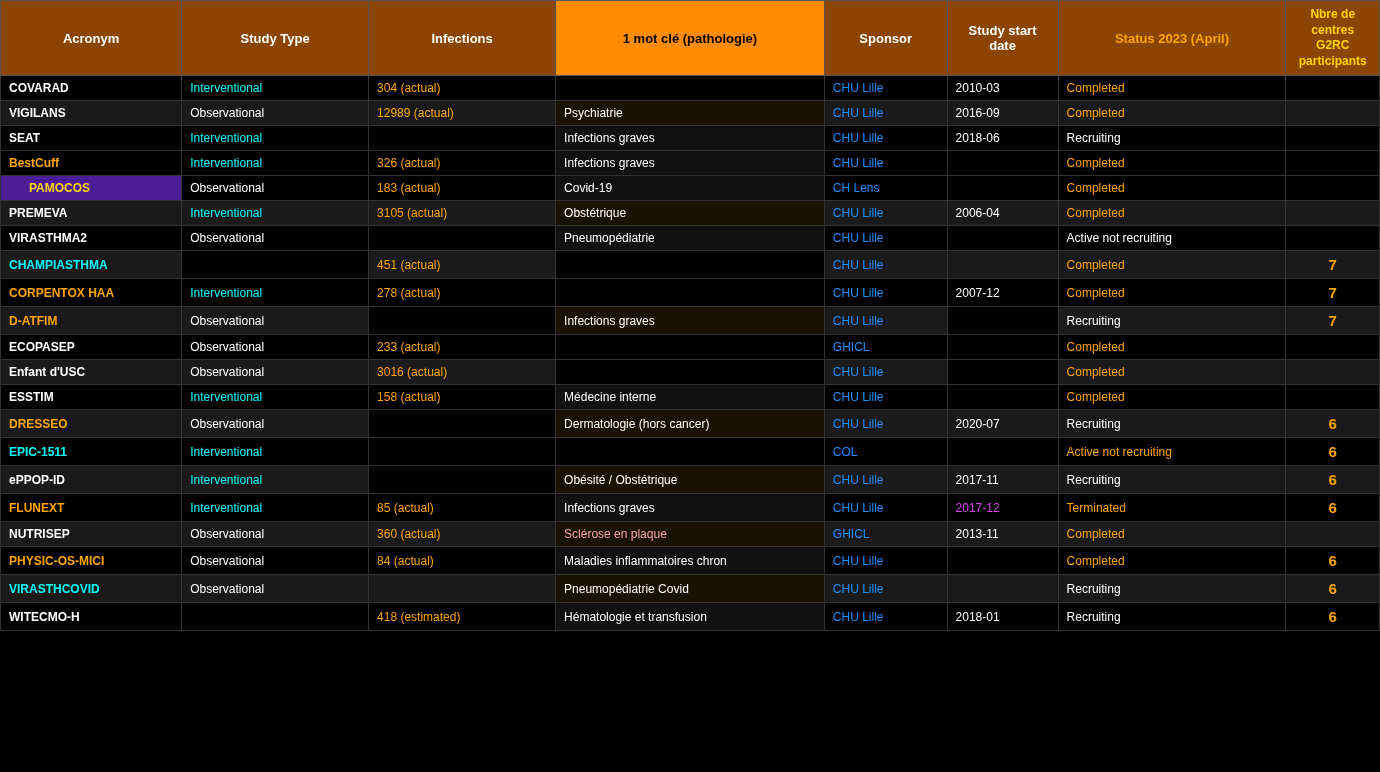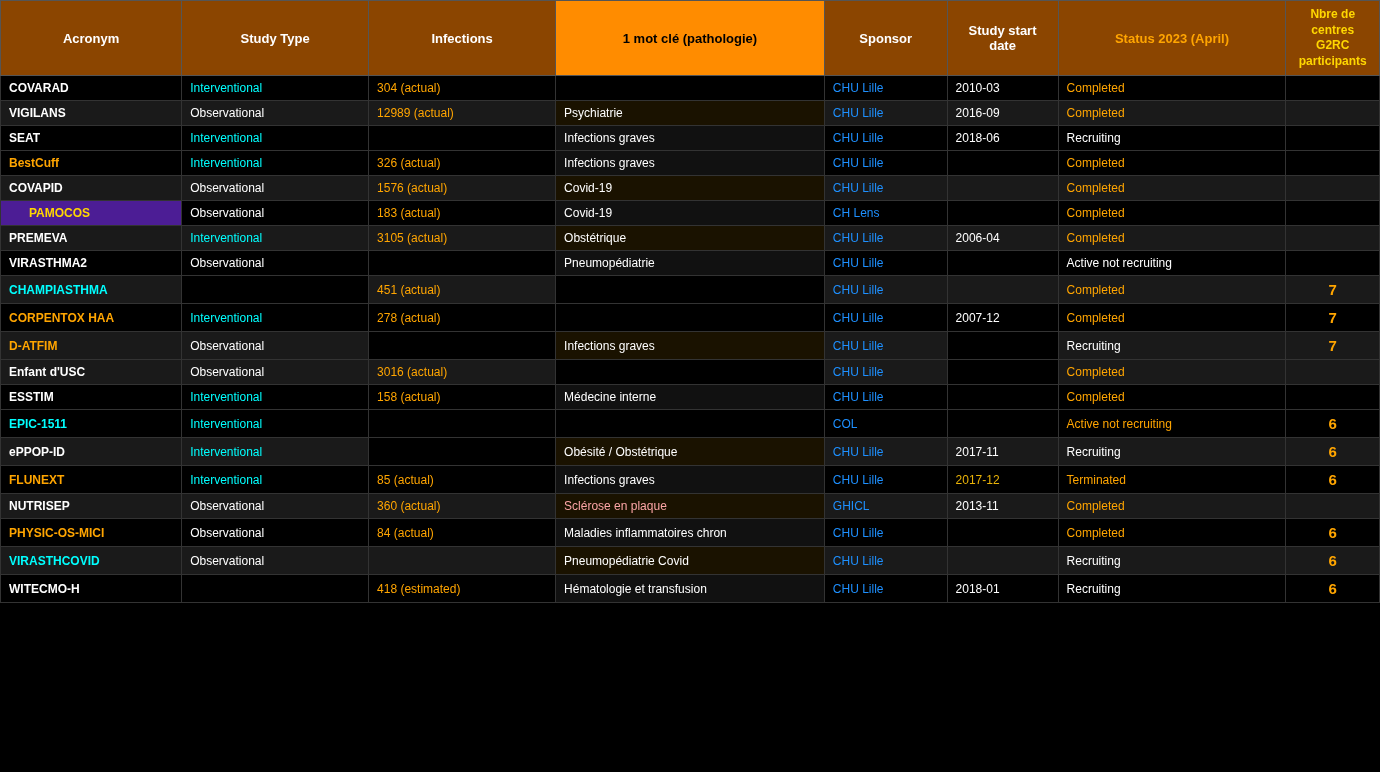--- a/index.html
+++ b/index.html
@@ -125,30 +125,20 @@
       <tr style="background: rgb(0, 0, 0);">
         <td class="acronym-orange" style="background: rgb(0, 0, 0);">BestCuff</td>
         <td class="text-cyan" style="background: rgb(0, 0, 0);">Interventional</td>
         <td class="text-orange" style="background: rgb(0, 0, 0);">326 (actual)</td>
         <td style="background: rgb(17, 17, 17); color: rgb(255, 255, 255);">Infections graves</td>
         <td class="sponsor-link" style="background: rgb(0, 0, 0);">CHU Lille</td>
         <td style="background: rgb(0, 0, 0); color: rgb(255, 255, 255);"></td>
         <td class="status-orange" style="background: rgb(0, 0, 0);">Completed</td>
         <td style="text-align: center; background: rgb(0, 0, 0);"></td>
       </tr>
-      <tr style="background: rgb(26, 26, 26);">
-        <td class="acronym-white" style="background: rgb(26, 26, 26);">COVAPID</td>
-        <td class="text-white" style="background: rgb(26, 26, 26);">Observational</td>
-        <td class="text-orange" style="background: rgb(26, 26, 26);">1576 (actual)</td>
-        <td style="background: rgb(26, 18, 0); color: rgb(255, 255, 255);">Covid-19</td>
-        <td class="sponsor-link" style="background: rgb(26, 26, 26);">CHU Lille</td>
-        <td style="background: rgb(26, 26, 26); color: rgb(255, 255, 255);"></td>
-        <td class="status-orange" style="background: rgb(26, 26, 26);">Completed</td>
-        <td style="text-align: center; background: rgb(26, 26, 26);"></td>
-      </tr>
       <tr style="background: rgb(0, 0, 0);">
         <td class="acronym-yellow" style="background: #4c1d95; padding-left: 28px;">PAMOCOS</td>
         <td class="text-white" style="background: rgb(0, 0, 0);">Observational</td>
         <td class="text-orange" style="background: rgb(0, 0, 0);">183 (actual)</td>
         <td style="background: rgb(17, 17, 17); color: rgb(255, 255, 255);">Covid-19</td>
         <td class="sponsor-link" style="background: rgb(0, 0, 0);">CH Lens</td>
         <td style="background: rgb(0, 0, 0); color: rgb(255, 255, 255);"></td>
         <td class="status-orange" style="background: rgb(0, 0, 0);">Completed</td>
         <td style="text-align: center; background: rgb(0, 0, 0);"></td>
       </tr>
@@ -195,39 +185,59 @@
       <tr style="background: rgb(26, 26, 26);">
         <td class="acronym-orange" style="background: rgb(26, 26, 26);">D-ATFIM</td>
         <td class="text-white" style="background: rgb(26, 26, 26);">Observational</td>
         <td style="background: rgb(0, 0, 0);"></td>
         <td style="background: rgb(26, 18, 0); color: rgb(255, 255, 255);">Infections graves</td>
         <td class="sponsor-link" style="background: rgb(26, 26, 26);">CHU Lille</td>
         <td style="background: rgb(0, 0, 0);"></td>
         <td class="status-white" style="background: rgb(26, 26, 26);">Recruiting</td>
         <td style="text-align: center; background: rgb(26, 26, 26); color: rgb(255, 165, 0); font-weight: bold; font-size: 15px;">7</td>
       </tr>
+      <tr style="background: rgb(0, 0, 0);">
+        <td class="acronym-white" style="background: rgb(0, 0, 0);">ECOPASEP</td>
+        <td class="text-white" style="background: rgb(0, 0, 0);">Observational</td>
+        <td class="text-orange" style="background: rgb(0, 0, 0);">233 (actual)</td>
+        <td style="background: rgb(0, 0, 0);"></td>
+        <td class="sponsor-link" style="background: rgb(0, 0, 0);">GHICL</td>
+        <td style="background: rgb(0, 0, 0);"></td>
+        <td class="status-orange" style="background: rgb(0, 0, 0);">Completed</td>
+        <td style="text-align: center; background: rgb(0, 0, 0);"></td>
+      </tr>
       <tr style="background: rgb(26, 26, 26);">
         <td class="acronym-white" style="background: rgb(26, 26, 26);">Enfant d'USC</td>
         <td class="text-white" style="background: rgb(26, 26, 26);">Observational</td>
         <td class="text-orange" style="background: rgb(26, 26, 26);">3016 (actual)</td>
         <td style="background: rgb(0, 0, 0);"></td>
         <td class="sponsor-link" style="background: rgb(26, 26, 26);">CHU Lille</td>
         <td style="background: rgb(0, 0, 0);"></td>
         <td class="status-orange" style="background: rgb(26, 26, 26);">Completed</td>
         <td style="text-align: center; background: rgb(26, 26, 26);"></td>
       </tr>
       <tr style="background: rgb(0, 0, 0);">
         <td class="acronym-white" style="background: rgb(0, 0, 0);">ESSTIM</td>
         <td class="text-cyan" style="background: rgb(0, 0, 0);">Interventional</td>
         <td class="text-orange" style="background: rgb(0, 0, 0);">158 (actual)</td>
         <td style="background: rgb(17, 17, 17); color: rgb(255, 255, 255);">Médecine interne</td>
         <td class="sponsor-link" style="background: rgb(0, 0, 0);">CHU Lille</td>
         <td style="background: rgb(0, 0, 0); color: rgb(255, 255, 255);"></td>
         <td class="status-orange" style="background: rgb(0, 0, 0);">Completed</td>
         <td style="text-align: center; background: rgb(0, 0, 0);"></td>
+      </tr>
+      <tr style="background: rgb(26, 26, 26);">
+        <td class="acronym-orange" style="background: rgb(26, 26, 26);">DRESSEO</td>
+        <td class="text-white" style="background: rgb(26, 26, 26);">Observational</td>
+        <td style="background: rgb(0, 0, 0);"></td>
+        <td style="background: rgb(26, 18, 0); color: rgb(255, 255, 255);">Dermatologie (hors cancer)</td>
+        <td class="sponsor-link" style="background: rgb(26, 26, 26);">CHU Lille</td>
+        <td style="background: rgb(26, 26, 26); color: rgb(255, 255, 255);">2020-07</td>
+        <td class="status-white" style="background: rgb(26, 26, 26);">Recruiting</td>
+        <td style="text-align: center; background: rgb(26, 26, 26); color: rgb(255, 165, 0); font-weight: bold; font-size: 15px;">6</td>
       </tr>
       <tr style="background: rgb(0, 0, 0);">
         <td class="acronym-cyan" style="background: rgb(0, 0, 0);">EPIC-1511</td>
         <td class="text-cyan" style="background: rgb(0, 0, 0);">Interventional</td>
         <td style="background: rgb(0, 0, 0);"></td>
         <td style="background: rgb(0, 0, 0);"></td>
         <td class="sponsor-link" style="background: rgb(0, 0, 0);">COL</td>
         <td style="background: rgb(0, 0, 0); color: rgb(255, 255, 255);"></td>
         <td class="status-orange" style="background: rgb(0, 0, 0);">Active not recruiting</td>
         <td style="text-align: center; background: rgb(0, 0, 0); color: rgb(255, 165, 0); font-weight: bold; font-size: 15px;">6</td>
@@ -241,21 +251,21 @@
         <td style="background: rgb(26, 26, 26); color: rgb(255, 255, 255);">2017-11</td>
         <td class="status-white" style="background: rgb(26, 26, 26);">Recruiting</td>
         <td style="text-align: center; background: rgb(26, 26, 26); color: rgb(255, 165, 0); font-weight: bold; font-size: 15px;">6</td>
       </tr>
       <tr style="background: rgb(0, 0, 0);">
         <td class="acronym-orange" style="background: rgb(0, 0, 0);">FLUNEXT</td>
         <td class="text-cyan" style="background: rgb(0, 0, 0);">Interventional</td>
         <td class="text-orange" style="background: rgb(0, 0, 0);">85 (actual)</td>
         <td style="background: rgb(17, 17, 17); color: rgb(255, 255, 255);">Infections graves</td>
         <td class="sponsor-link" style="background: rgb(0, 0, 0);">CHU Lille</td>
-        <td style="background: rgb(0, 0, 0); color: #eab308;">2017-12</td>
+        <td style="background: rgb(0, 0, 0); color: #d946ef;">2017-12</td>
         <td class="status-orange" style="background: rgb(0, 0, 0);">Terminated</td>
         <td style="text-align: center; background: rgb(0, 0, 0); color: rgb(255, 165, 0); font-weight: bold; font-size: 15px;">6</td>
       </tr>
       <tr style="background: rgb(26, 26, 26);">
         <td class="acronym-white" style="background: rgb(26, 26, 26);">NUTRISEP</td>
         <td class="text-white" style="background: rgb(26, 26, 26);">Observational</td>
         <td class="text-orange" style="background: rgb(26, 26, 26);">360 (actual)</td>
         <td style="background: rgb(26, 18, 0); color: #fca5a5;">Sclérose en plaque</td>
         <td class="sponsor-link" style="background: rgb(26, 26, 26);">GHICL</td>
         <td style="background: rgb(26, 26, 26); color: rgb(255, 255, 255);">2013-11</td>

